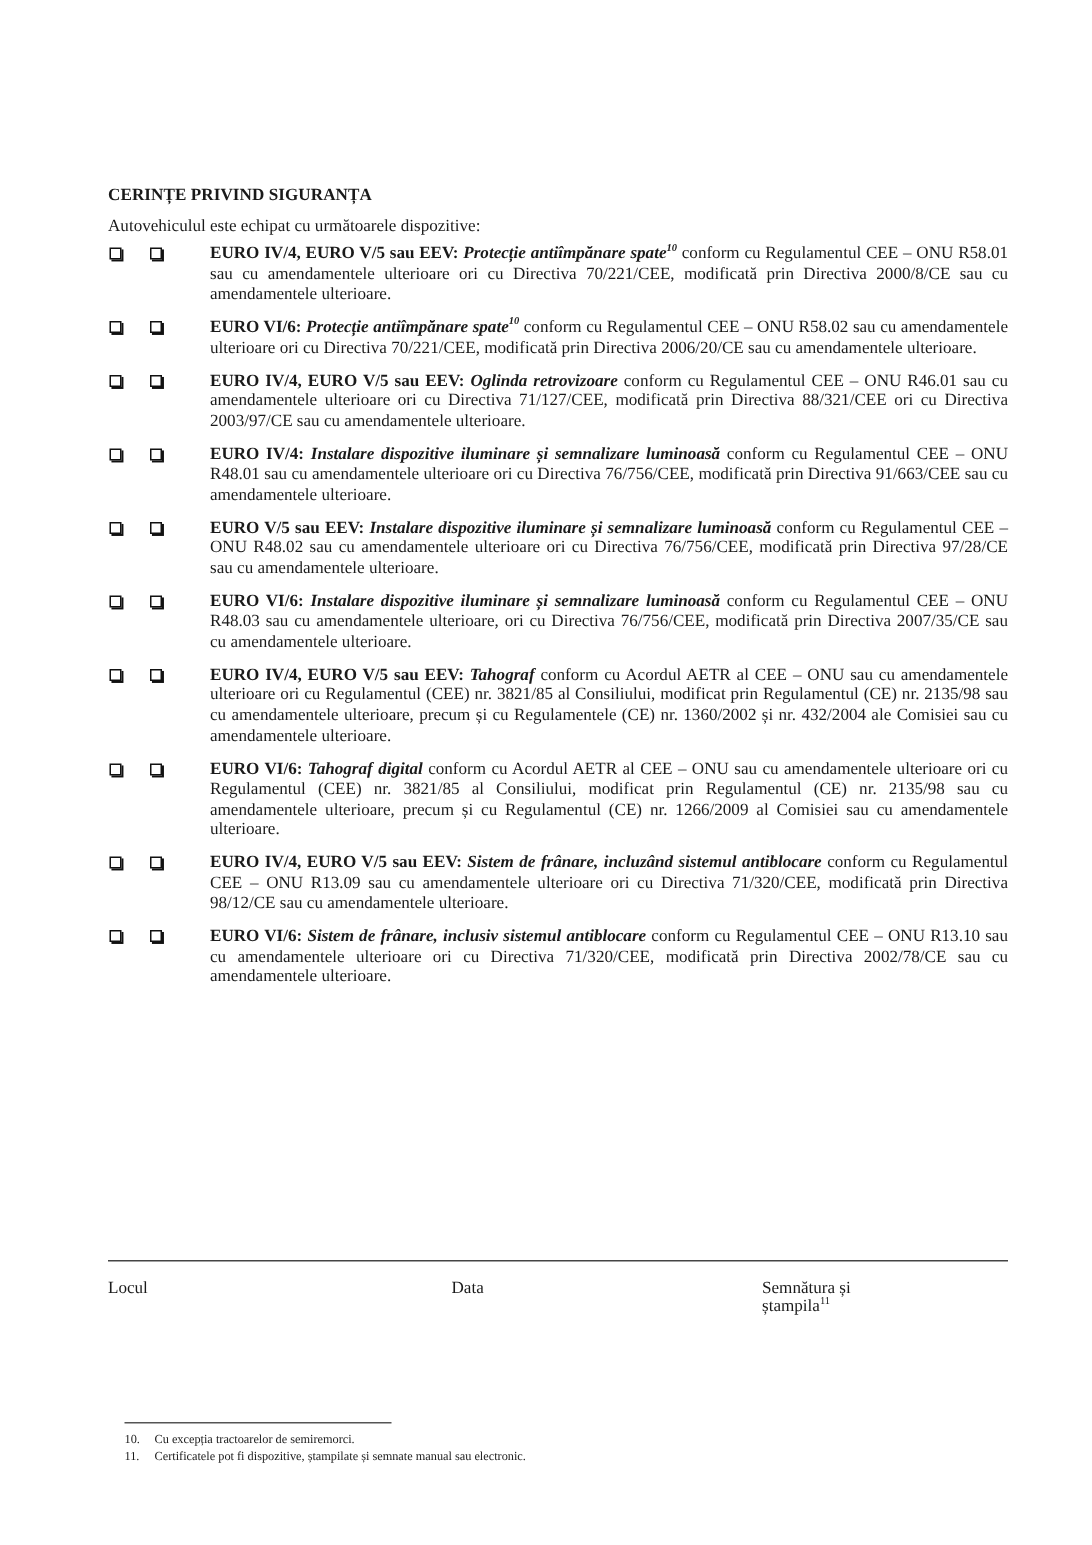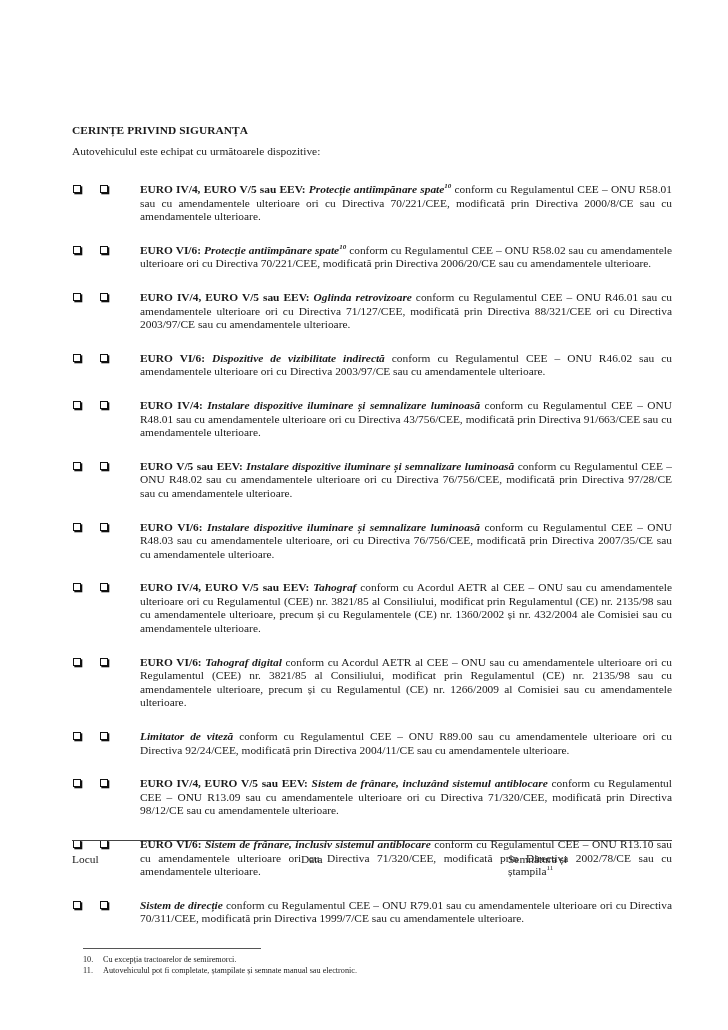--- a/index.html
+++ b/index.html
@@ -14,21 +14,21 @@
     font-size: 11.4px; font-weight: bold; letter-spacing: 0.05px;
   }
   .intro {
     position: absolute; left: 72px; top: 145px;
     font-size: 11.4px;
   }
   .items { position: absolute; left: 72px; top: 163px; width: 600px; }
   .item {
     position: relative; padding-left: 68px;
     font-size: 11.4px; line-height: 13.6px;
-    text-align: justify; margin-bottom: 8.3px; margin-top: 20px;
+    text-align: justify; margin-bottom: 8.3px;
   }
   .cb {
     position: absolute; top: 2px;
     width: 8px; height: 8px;
     border: 1.3px solid #111;
     box-shadow: 1.3px 1.3px 0 #111;
     background: #fff;
     box-sizing: border-box;
   }
   .cb1 { left: 1px; }
@@ -57,41 +57,38 @@
 <body>
 
 <div class="page">
   <div class="title">CERINȚE PRIVIND SIGURANȚA</div>
   <div class="intro">Autovehiculul este echipat cu următoarele dispozitive:</div>
 
   <div class="items" id="items">
       <div class="item"><span class="cb cb1"></span><span class="cb cb2"></span><b>EURO IV/4, EURO V/5 sau EEV: </b><span class="it">Protecție antiîmpănare spate</span><sup>10</sup><span> conform cu Regulamentul CEE – ONU R58.01 sau cu amendamentele ulterioare ori cu Directiva 70/221/CEE, modificată prin Directiva 2000/8/CE sau cu amendamentele ulterioare.</span></div>
       <div class="item"><span class="cb cb1"></span><span class="cb cb2"></span><b>EURO VI/6: </b><span class="it">Protecție antiîmpănare spate</span><sup>10</sup><span> conform cu Regulamentul CEE – ONU R58.02 sau cu amendamentele ulterioare ori cu Directiva 70/221/CEE, modificată prin Directiva 2006/20/CE sau cu amendamentele ulterioare.</span></div>
       <div class="item"><span class="cb cb1"></span><span class="cb cb2"></span><b>EURO IV/4, EURO V/5 sau EEV: </b><span class="it">Oglinda retrovizoare</span><span> conform cu Regulamentul CEE – ONU R46.01 sau cu amendamentele ulterioare ori cu Directiva 71/127/CEE, modificată prin Directiva 88/321/CEE ori cu Directiva 2003/97/CE sau cu amendamentele ulterioare.</span></div>
-      <div class="item"><span class="cb cb1"></span><span class="cb cb2"></span><b>EURO VI/6: </b><span class="it">Dispozitive de vizibilitate indirectă</span><span> conform cu Regulamentul CEE – ONU R46.02 sau cu amendamentele ulterioare ori cu Directiva 2003/97/CE sau cu amendamentele ulterioare.</span></div>
-      <div class="item"><span class="cb cb1"></span><span class="cb cb2"></span><b>EURO IV/4: </b><span class="it">Instalare dispozitive iluminare și semnalizare luminoasă</span><span> conform cu Regulamentul CEE – ONU R48.01 sau cu amendamentele ulterioare ori cu Directiva 43/756/CEE, modificată prin Directiva 91/663/CEE sau cu amendamentele ulterioare.</span></div>
+      <div class="item"><span class="cb cb1"></span><span class="cb cb2"></span><b>EURO IV/4: </b><span class="it">Instalare dispozitive iluminare și semnalizare luminoasă</span><span> conform cu Regulamentul CEE – ONU R48.01 sau cu amendamentele ulterioare ori cu Directiva 76/756/CEE, modificată prin Directiva 91/663/CEE sau cu amendamentele ulterioare.</span></div>
       <div class="item"><span class="cb cb1"></span><span class="cb cb2"></span><b>EURO V/5 sau EEV: </b><span class="it">Instalare dispozitive iluminare și semnalizare luminoasă</span><span> conform cu Regulamentul CEE – ONU R48.02 sau cu amendamentele ulterioare ori cu Directiva 76/756/CEE, modificată prin Directiva 97/28/CE sau cu amendamentele ulterioare.</span></div>
       <div class="item"><span class="cb cb1"></span><span class="cb cb2"></span><b>EURO VI/6: </b><span class="it">Instalare dispozitive iluminare și semnalizare luminoasă</span><span> conform cu Regulamentul CEE – ONU R48.03 sau cu amendamentele ulterioare, ori cu Directiva 76/756/CEE, modificată prin Directiva 2007/35/CE sau cu amendamentele ulterioare.</span></div>
       <div class="item"><span class="cb cb1"></span><span class="cb cb2"></span><b>EURO IV/4, EURO V/5 sau EEV: </b><span class="it">Tahograf</span><span> conform cu Acordul AETR al CEE – ONU sau cu amendamentele ulterioare ori cu Regulamentul (CEE) nr. 3821/85 al Consiliului, modificat prin Regulamentul (CE) nr. 2135/98 sau cu amendamentele ulterioare, precum și cu Regulamentele (CE) nr. 1360/2002 și nr. 432/2004 ale Comisiei sau cu amendamentele ulterioare.</span></div>
       <div class="item"><span class="cb cb1"></span><span class="cb cb2"></span><b>EURO VI/6: </b><span class="it">Tahograf digital</span><span> conform cu Acordul AETR al CEE – ONU sau cu amendamentele ulterioare ori cu Regulamentul (CEE) nr. 3821/85 al Consiliului, modificat prin Regulamentul (CE) nr. 2135/98 sau cu amendamentele ulterioare, precum și cu Regulamentul (CE) nr. 1266/2009 al Comisiei sau cu amendamentele ulterioare.</span></div>
-      <div class="item"><span class="cb cb1"></span><span class="cb cb2"></span><span class="it">Limitator de viteză</span><span> conform cu Regulamentul CEE – ONU R89.00 sau cu amendamentele ulterioare ori cu Directiva 92/24/CEE, modificată prin Directiva 2004/11/CE sau cu amendamentele ulterioare.</span></div>
       <div class="item"><span class="cb cb1"></span><span class="cb cb2"></span><b>EURO IV/4, EURO V/5 sau EEV: </b><span class="it">Sistem de frânare, incluzând sistemul antiblocare</span><span> conform cu Regulamentul CEE – ONU R13.09 sau cu amendamentele ulterioare ori cu Directiva 71/320/CEE, modificată prin Directiva 98/12/CE sau cu amendamentele ulterioare.</span></div>
       <div class="item"><span class="cb cb1"></span><span class="cb cb2"></span><b>EURO VI/6: </b><span class="it">Sistem de frânare, inclusiv sistemul antiblocare</span><span> conform cu Regulamentul CEE – ONU R13.10 sau cu amendamentele ulterioare ori cu Directiva 71/320/CEE, modificată prin Directiva 2002/78/CE sau cu amendamentele ulterioare.</span></div>
-      <div class="item"><span class="cb cb1"></span><span class="cb cb2"></span><span class="it">Sistem de direcție</span><span> conform cu Regulamentul CEE – ONU R79.01 sau cu amendamentele ulterioare ori cu Directiva 70/311/CEE, modificată prin Directiva 1999/7/CE sau cu amendamentele ulterioare.</span></div>
     </div>
 
   <div class="rule"></div>
   <div class="sig sig-loc">Locul</div>
   <div class="sig sig-date">Data</div>
   <div class="sig sig-sign"><span>Semnătura și ștampila</span><span class="sup-plain" style="vertical-align: super;">11</span></div>
 
   <div class="fn-rule"></div>
   <div class="footnotes" id="footnotes">
       <div class="fn">
         <span class="fn-num">10.</span>
         <span>Cu excepția tractoarelor de semiremorci.</span>
       </div>
       <div class="fn">
         <span class="fn-num">11.</span>
-        <span>Autovehiculul pot fi completate, ștampilate și semnate manual sau electronic.</span>
+        <span>Certificatele pot fi dispozitive, ștampilate și semnate manual sau electronic.</span>
       </div>
     </div>
 </div>
 
 </body></html>

